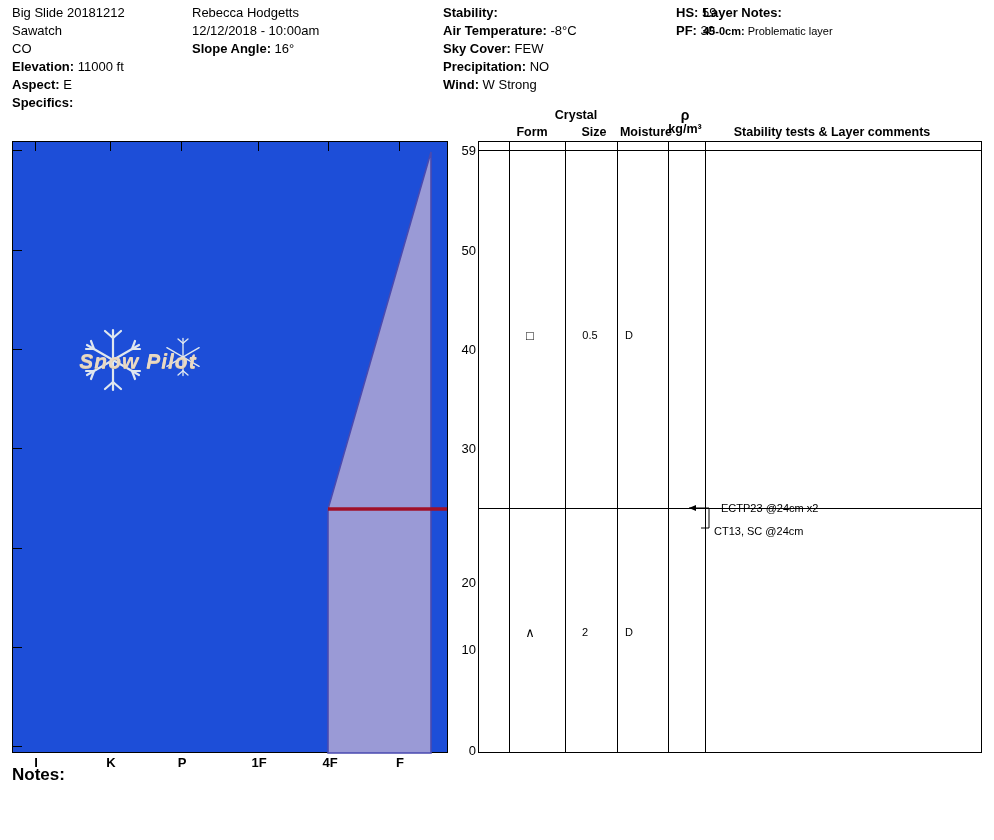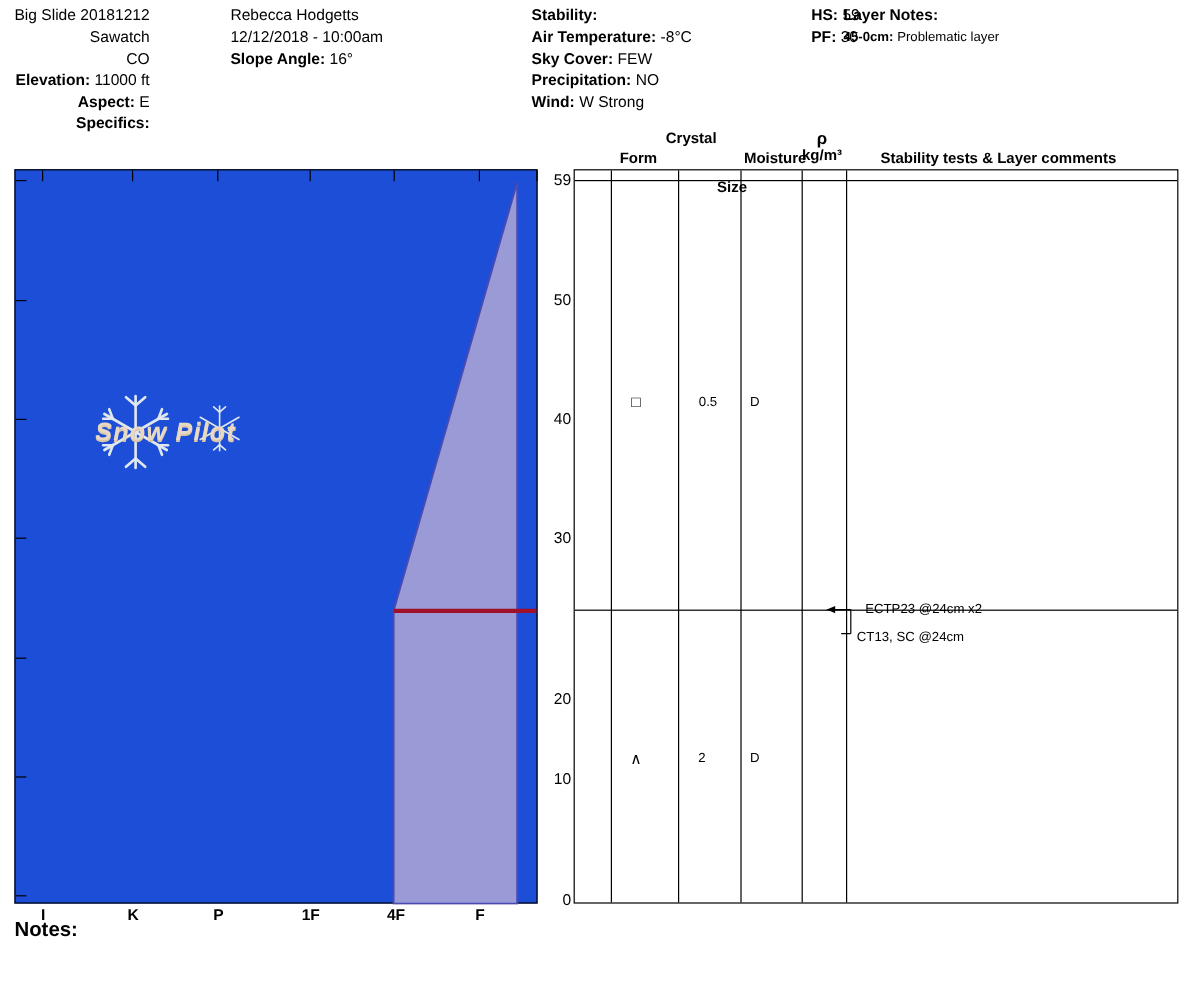--- a/index.html
+++ b/index.html
@@ -18,21 +18,21 @@
   }
   .abs { position: absolute; }
 
   
   #header { left: 0; top: 0; width: 994px; height: 118px; }
   .hcol { position: absolute; top: 4px; }
   .hline { line-height: 18px; white-space: nowrap; }
   .hlabel { font-weight: bold; }
   .hval { font-weight: normal; }
 
-  #col-location { left: 12px; text-align: right; }
+  #col-location { left: 12px; }
   #col-observer { left: 192px; }
   #col-stability { left: 443px; }
   #col-hs { left: 676px; }
   #col-notes { left: 703px; }
 
   .note-sub { font-size: 11px; }
   .note-depth { font-weight: bold; }
 
   
   #plot-area {
@@ -266,21 +266,21 @@
   <div class="hard-label" style="left:99px;">K</div>
   <div class="hard-label" style="left:170px;">P</div>
   <div class="hard-label" style="left:247px;">1F</div>
   <div class="hard-label" style="left:318px;">4F</div>
   <div class="hard-label" style="left:388px;">F</div>
 </div>
 
 <div id="table-headers" class="abs">
   <div class="th" style="left:98px; top:0px;">Crystal</div>
   <div class="th" style="left:54px; top:17px;">Form</div>
-  <div class="th" style="left:132px; top:17px;margin-top:24px;">Size</div>
+  <div class="th" style="left:116px; top:17px;">Size</div>
   <div class="th" style="left:168px; top:17px;">Moisture</div>
   <div class="th th-rho" style="left:207px; top:-1px;">ρ</div>
   <div class="th" style="left:207px; top:14px;">kg/m³</div>
   <div class="th" style="left:354px; top:17px;">Stability tests &amp; Layer comments</div>
 </div>
 
 <div id="table-area" class="abs">
 
   <div class="vline" style="left:30px;"></div>
   <div class="vline" style="left:86px;"></div>

